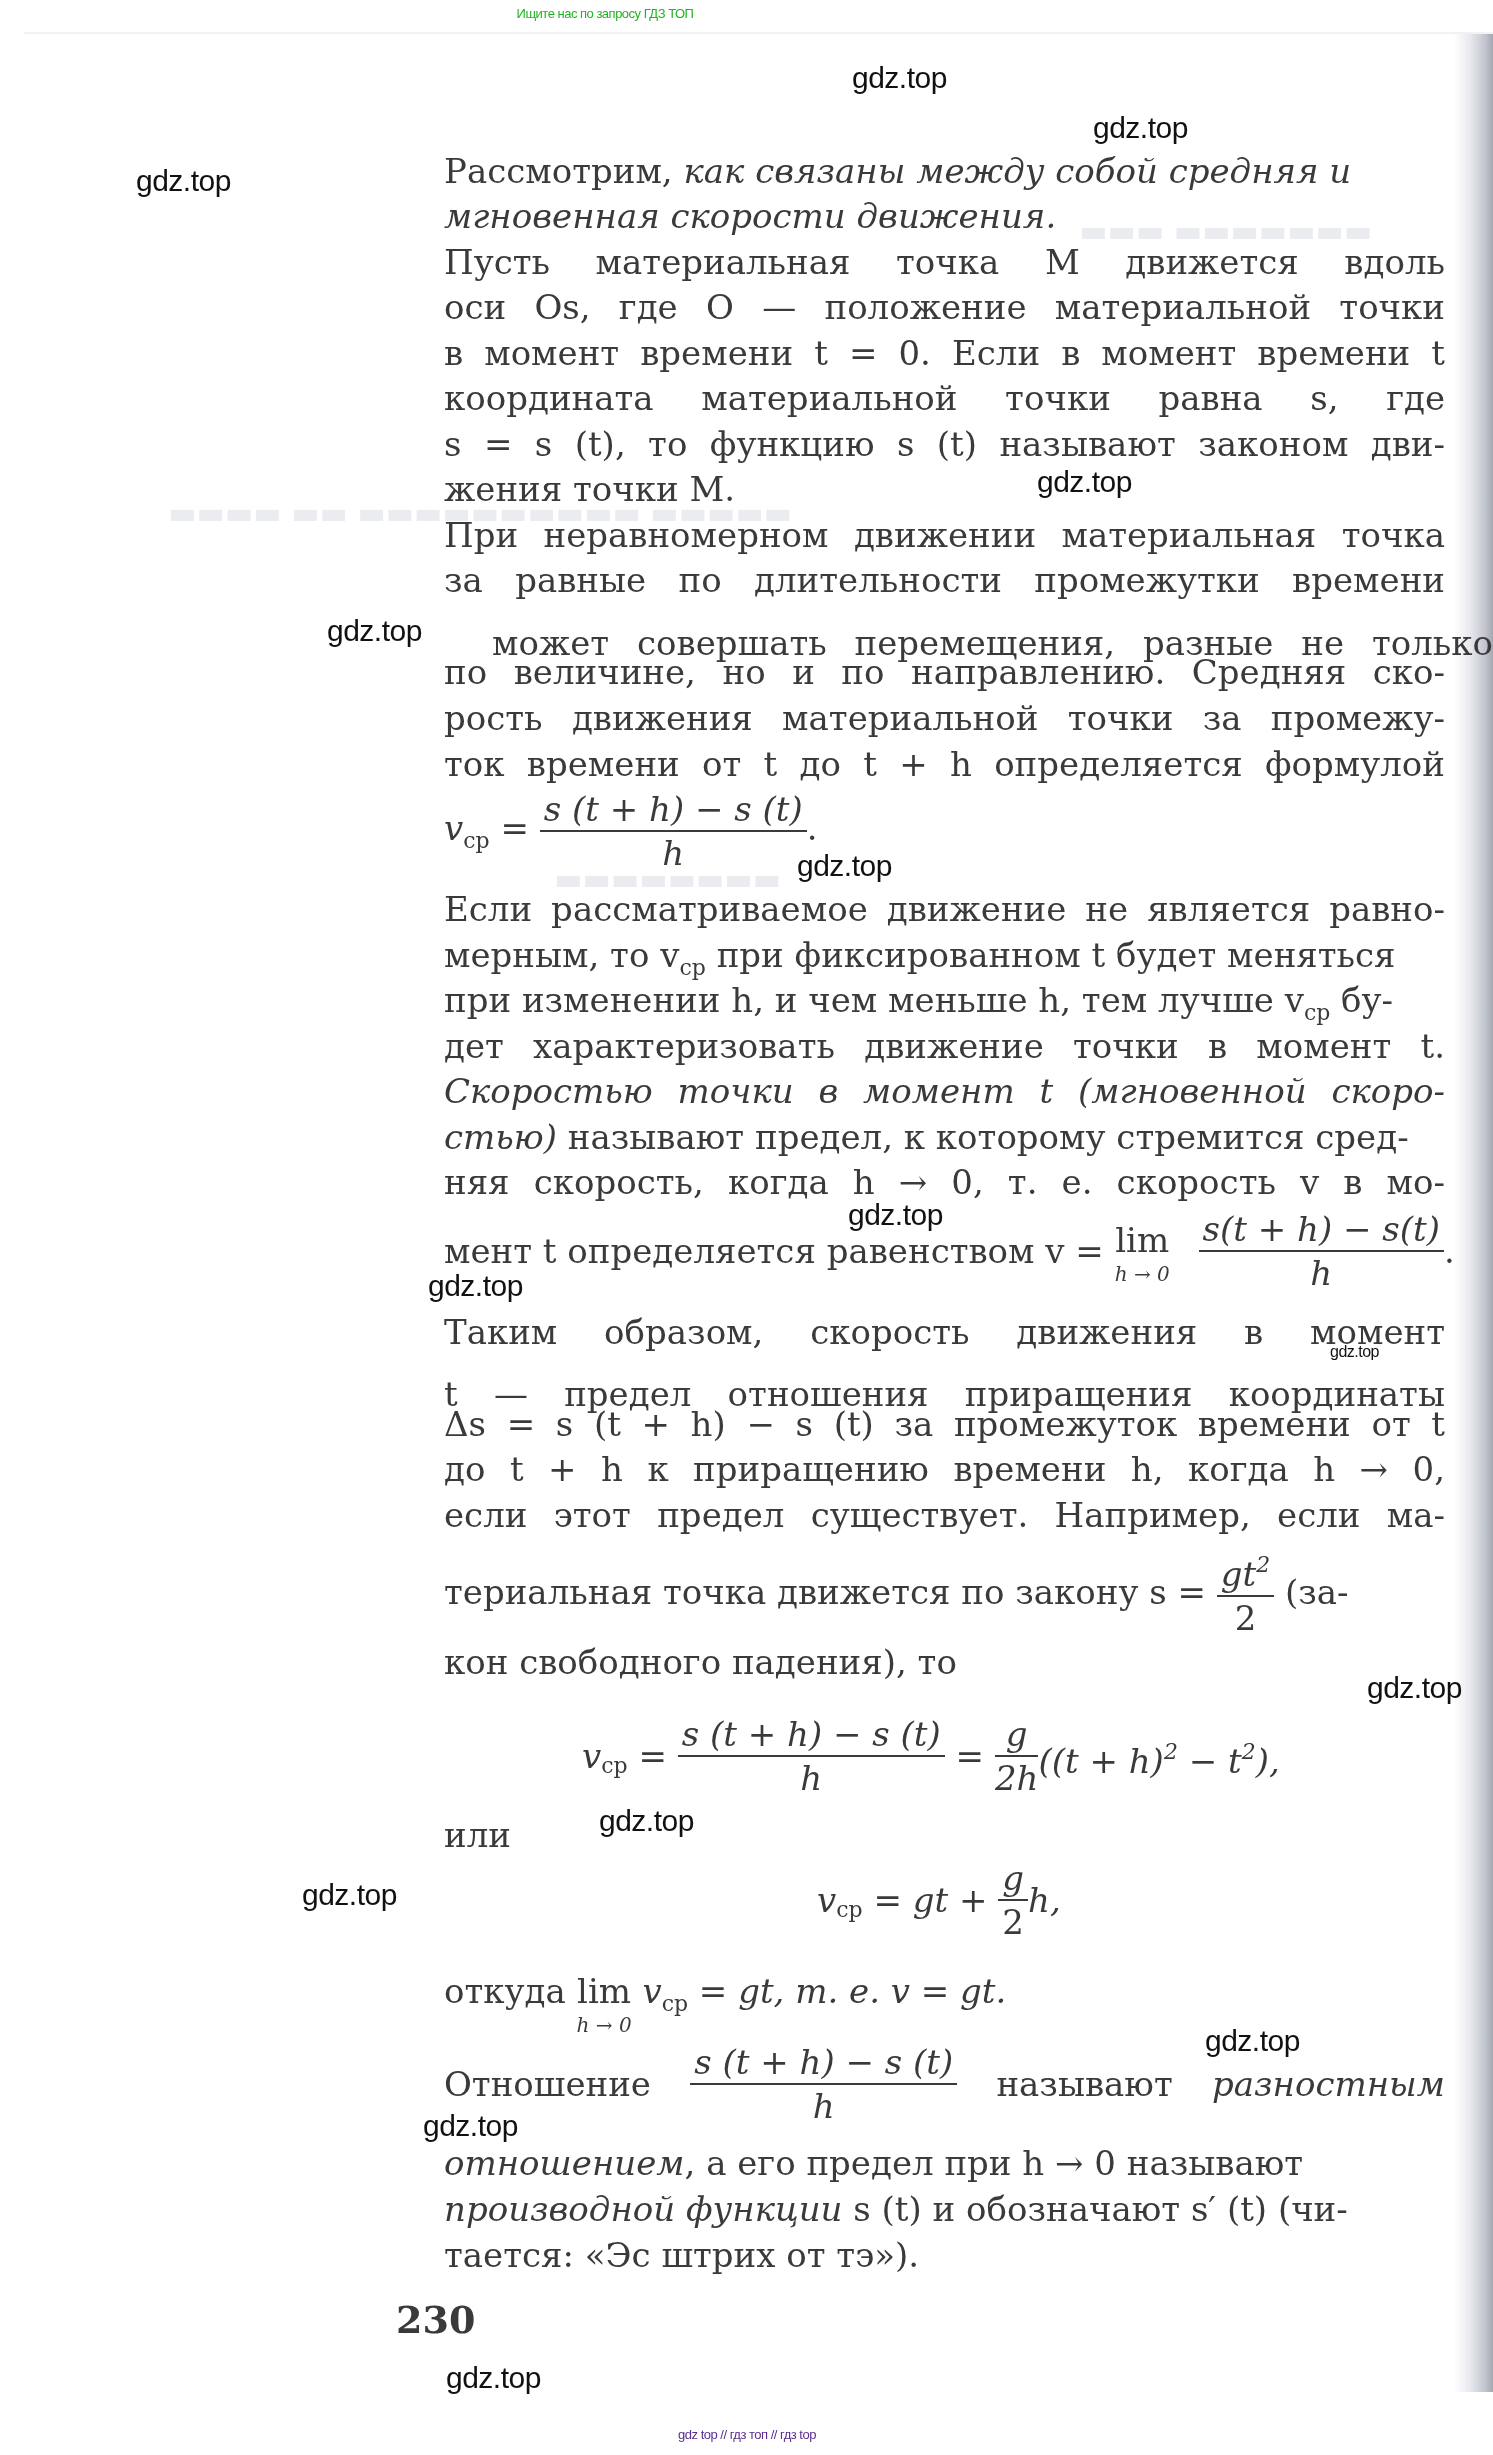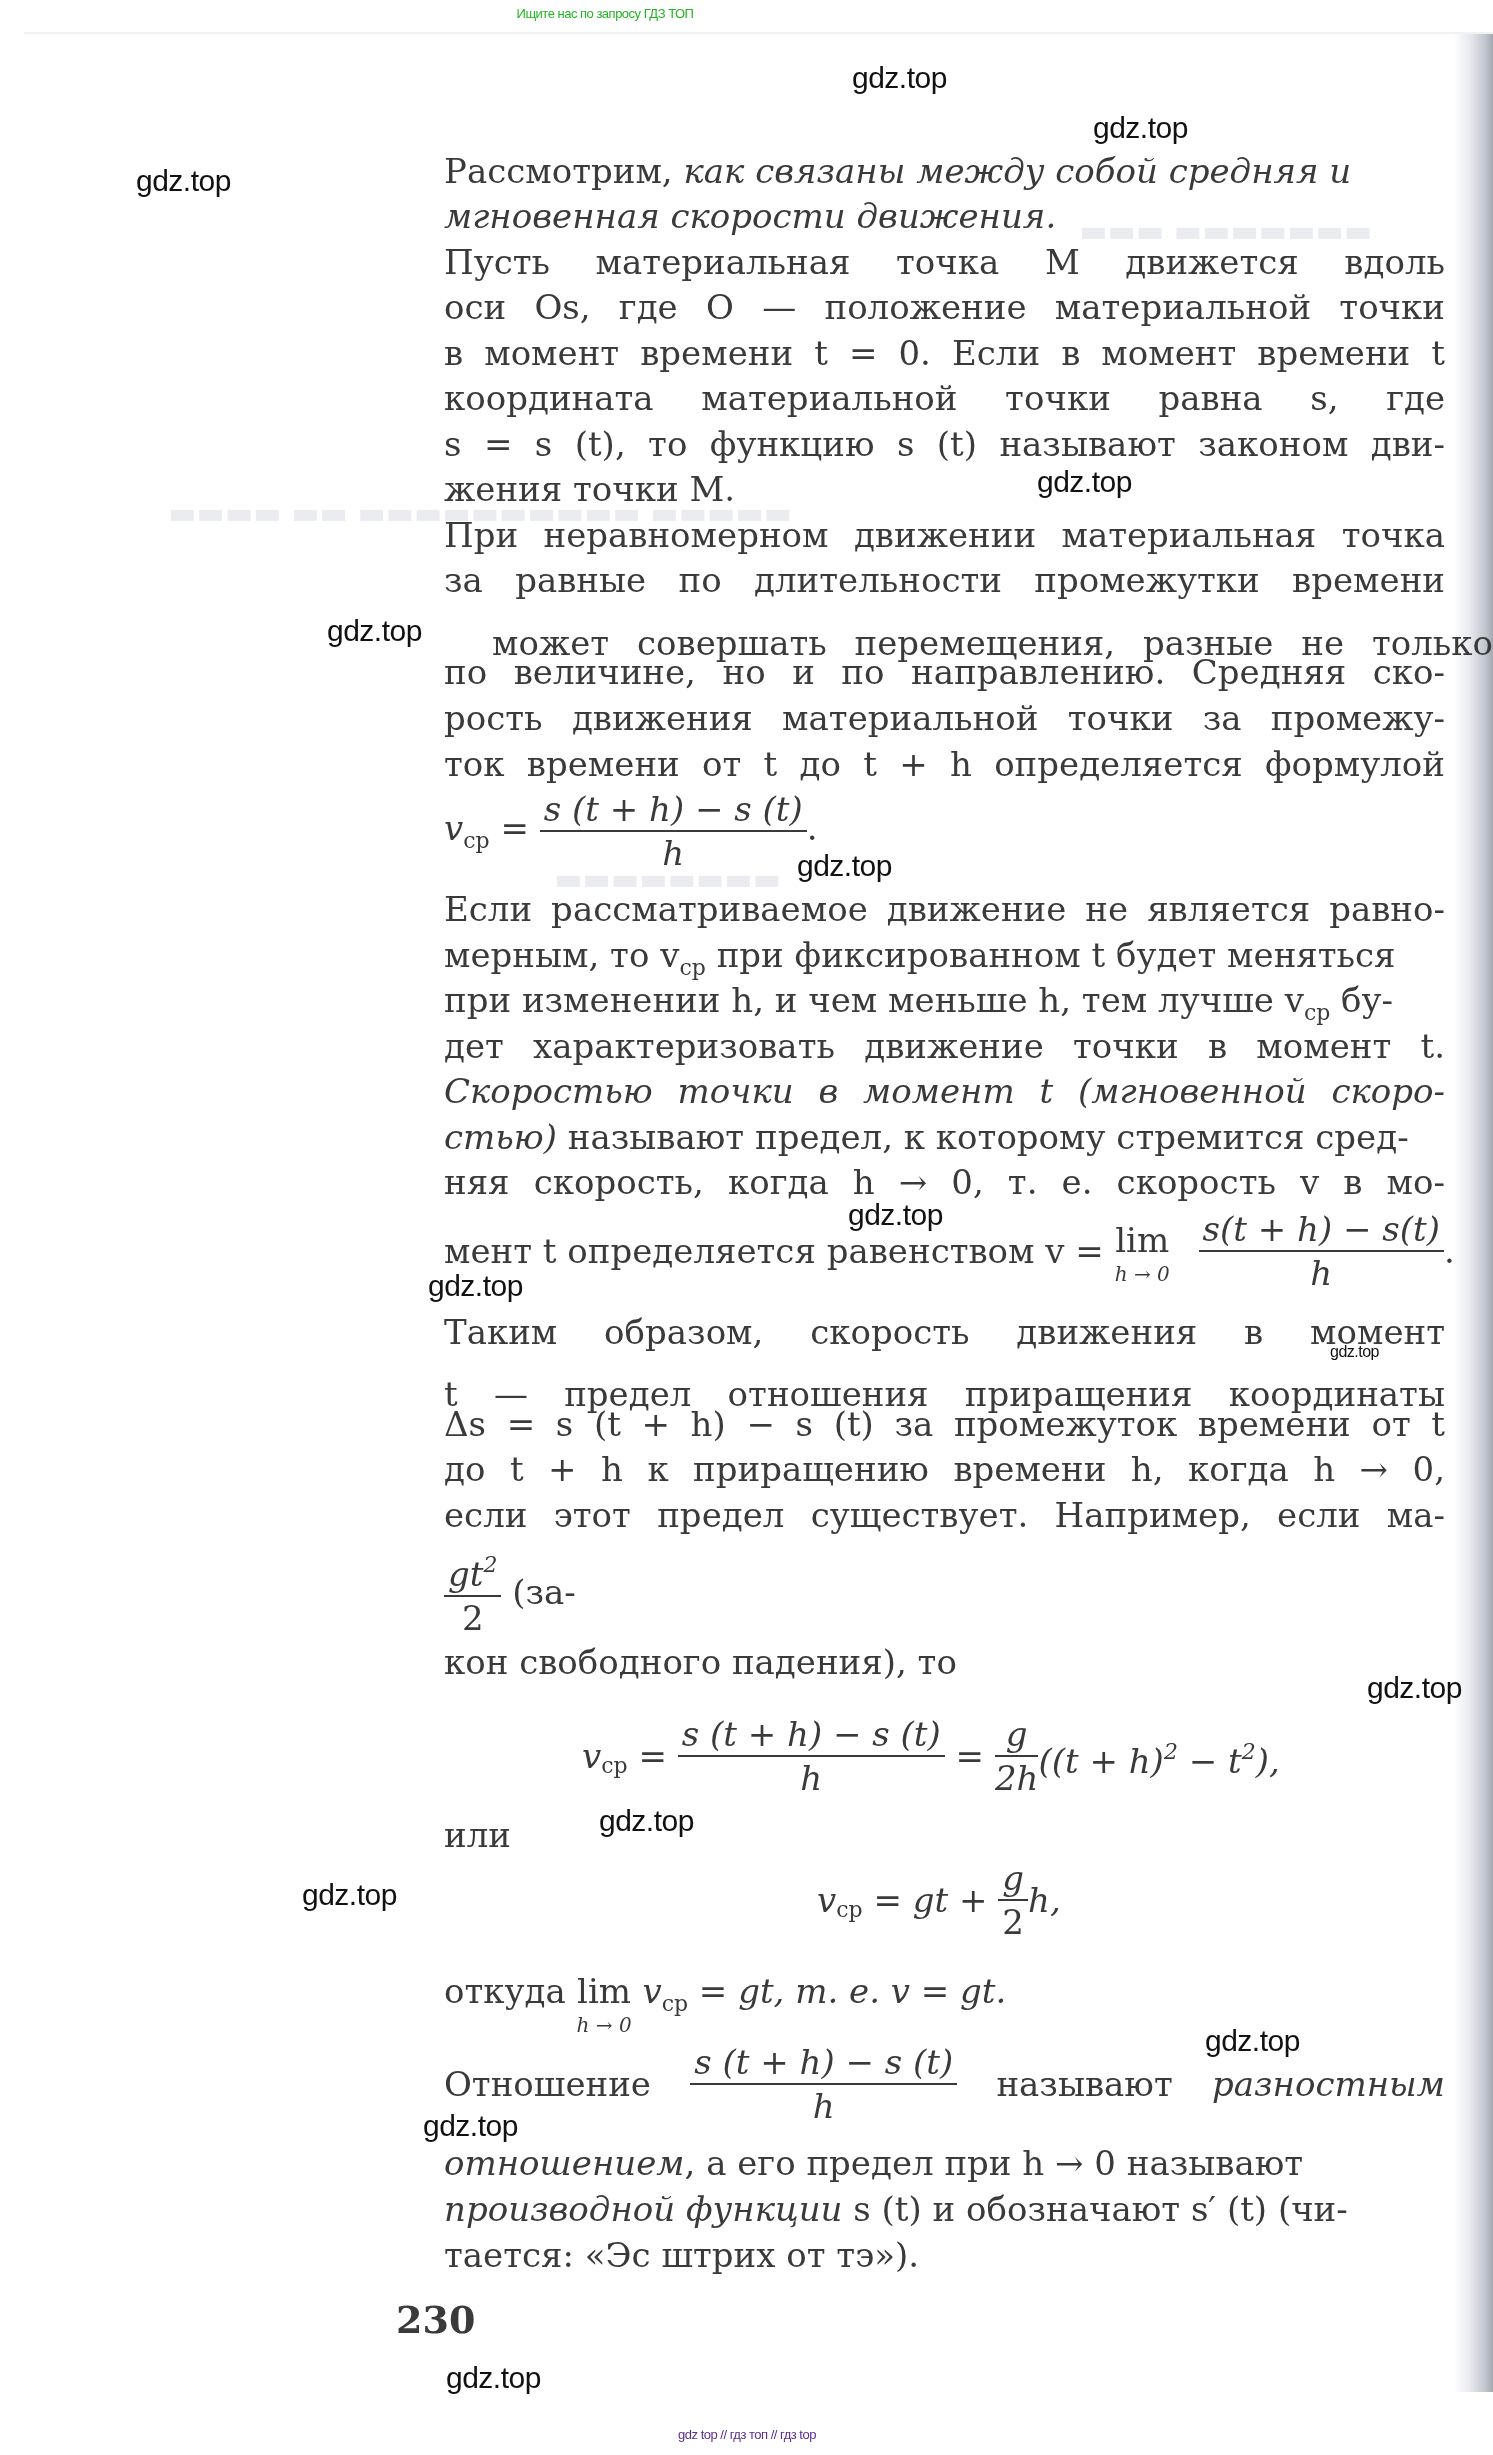--- a/index.html
+++ b/index.html
@@ -102,20 +102,21 @@
   </span><span style="vertical-align:middle;">.</span>
 </div>
 
 <div class="line" style="top:1309px;">Таким образом, скорость движения в момент</div>
 <div class="line" style="top:1354px;margin-top:17px;">t — предел отношения приращения координаты</div>
 <div class="line" style="top:1401px;">Δs = s (t + h) − s (t) за промежуток времени от t</div>
 <div class="line" style="top:1446px;">до t + h к приращению времени h, когда h → 0,</div>
 <div class="line" style="top:1492px;">если этот предел существует. Например, если ма-</div>
 
 <div class="formula" style="left:444px;top:1544px;">
+  <span style="vertical-align:middle;">териальная точка движется по закону s = </span>
   <span class="frac">
     <span class="num m"><span>gt</span><sup>2</sup></span>
     <span class="den">2</span>
   </span><span style="vertical-align:middle;"> (за-</span>
 </div>
 <div class="line left" style="top:1639px;">кон свободного падения), то</div>
 
 <div class="formula" style="left:582px;top:1713px;">
   <span class="m" style="vertical-align:middle;">v</span><sub>ср</sub>
   <span style="vertical-align:middle;">=</span>

